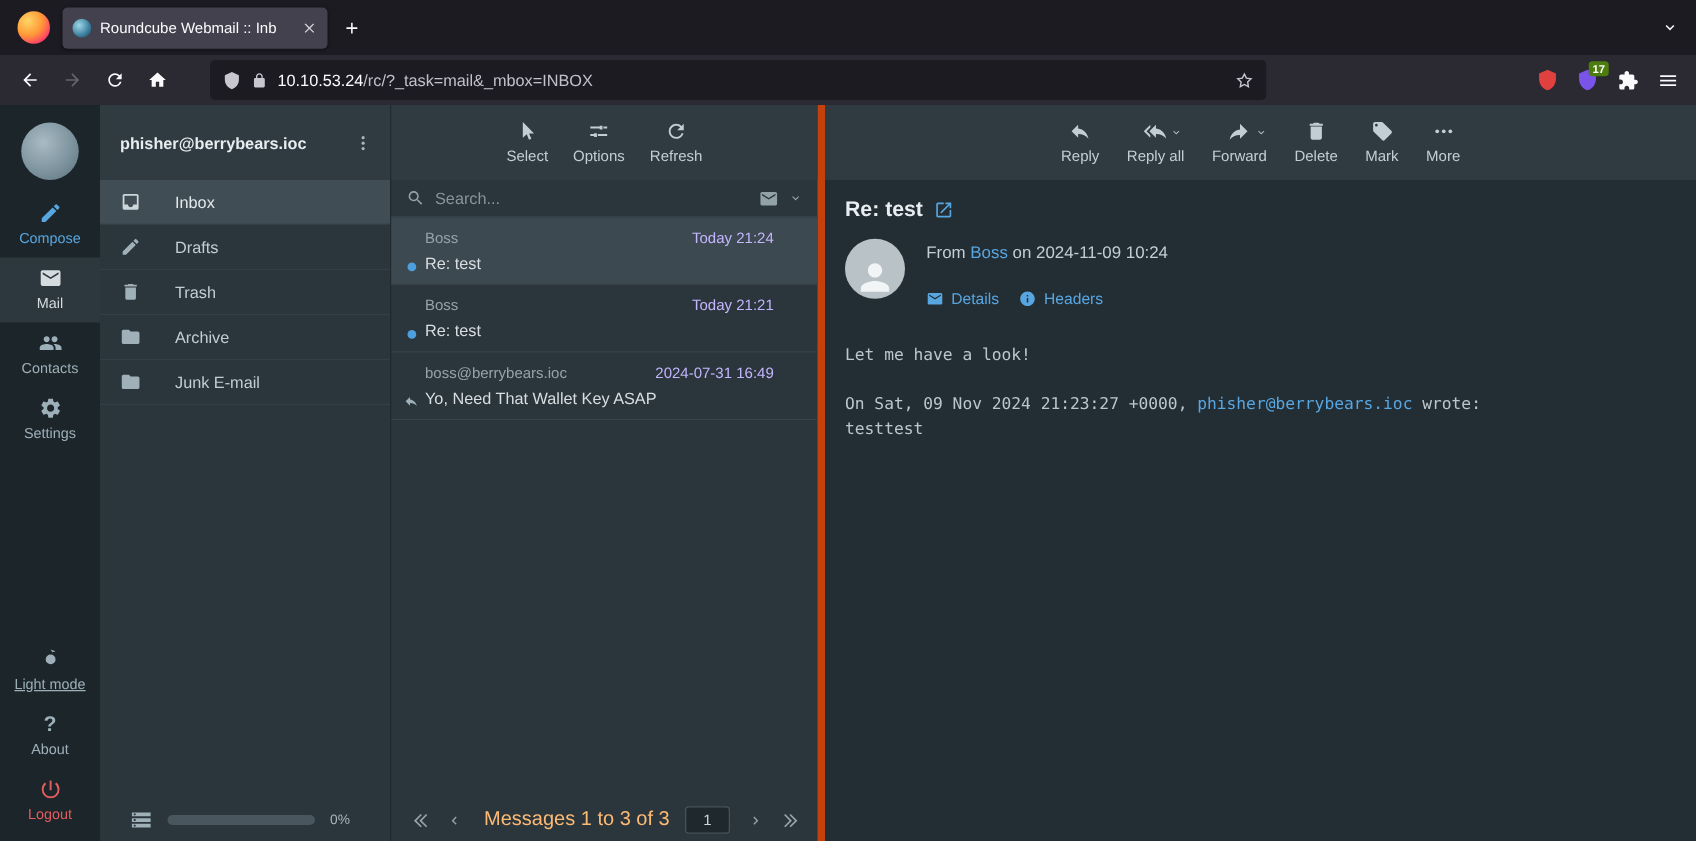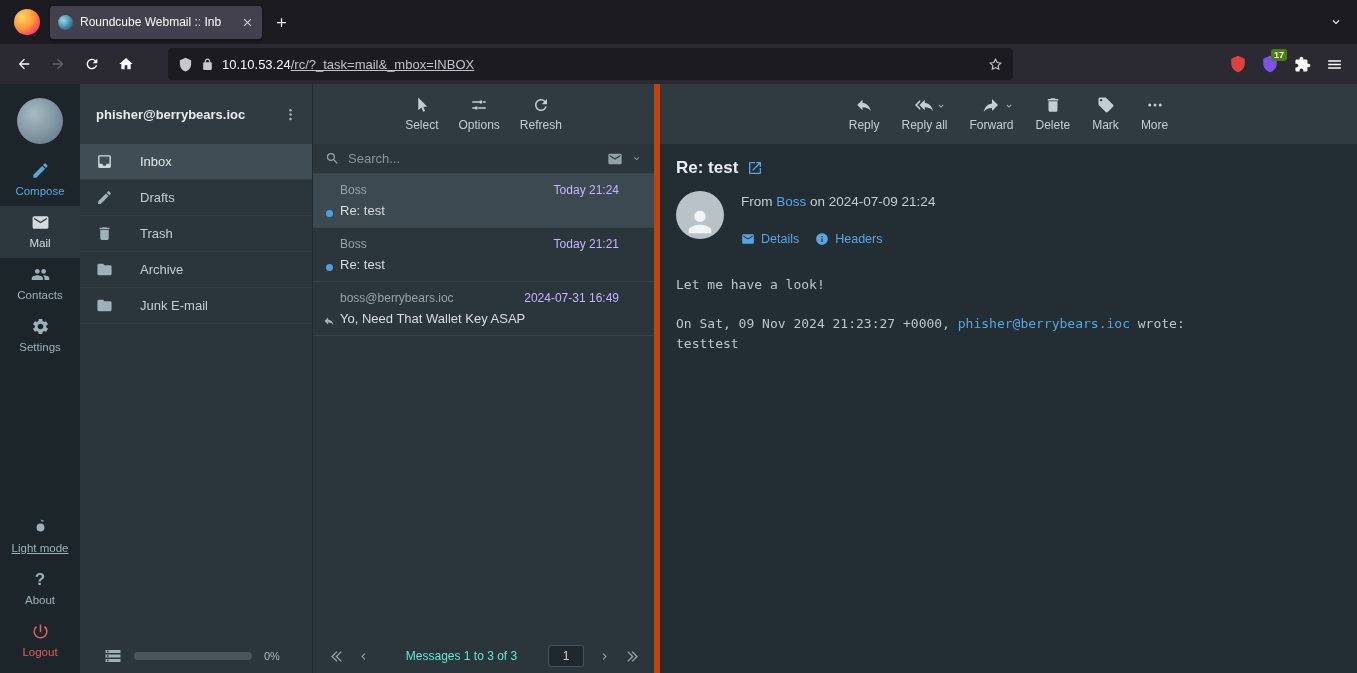--- a/index.html
+++ b/index.html
@@ -23,21 +23,21 @@
   .tabs-chevron { color:#fbfbfe; margin-right:4px; display:flex; }
 
   .navbar { height:40px; background:#2b2a33; display:flex; align-items:center; padding:0 8px; gap:2px; flex:0 0 auto; }
   .nav-btn { width:32px; height:30px; display:flex; align-items:center; justify-content:center; color:#fbfbfe; border-radius:4px; }
   .nav-btn.disabled { color:#65646e; }
   .urlbar { width:845px; height:32px; background:#1c1b22; border-radius:4px; display:flex; align-items:center;
     padding:0 10px; margin-left:24px; gap:8px; font-size:13px; }
   .url-ico { color:#c8c7d0; display:flex; }
   .url-text { flex:1; white-space:nowrap; overflow:hidden; }
   .url-host { color:#fbfbfe; }
-  .url-path { color:#c2c0ca;text-decoration:underline; }
+  .url-path { color:#c2c0ca; }
   .url-star { color:#c8c7d0; display:flex; }
   .nav-spacer { flex:1; }
   .ext-btn { width:30px; height:30px; display:flex; align-items:center; justify-content:center; position:relative; border-radius:4px; }
   .ext-red { color:#e0413e; }
   .ext-purple { color:#7a54e8; }
   .ext-badge { position:absolute; top:0; right:-2px; background:#4d7c0f; color:#fff; font-size:9px; line-height:12px;
     padding:0 3px; border-radius:3px; font-weight:bold; }
   .ext-puzzle, .ham { color:#fbfbfe; }
 
   
@@ -91,21 +91,21 @@
   .msg-top { display:flex; font-size:12px; color:#97a3aa; padding-right:21px; }
   .msg-from { flex:1; white-space:nowrap; overflow:hidden; }
   .msg-date { color:#c4b5fd; }
   .msg-sub { margin-top:6px; font-size:13px; color:#d8dee1; white-space:nowrap; overflow:hidden; }
   .msg-lead { position:absolute; left:10px; top:33px; width:12px; height:12px; display:flex; align-items:center; justify-content:center; }
   .dot { width:7px; height:7px; border-radius:50%; background:#4da0e0; }
   .replied-ic { width:12px; height:12px; color:#9fb0b8; }
   .list-footer { height:34px; flex:0 0 auto; display:flex; align-items:center; gap:4px; padding:0 10px; }
   .pg-btn { width:24px; height:24px; display:flex; align-items:center; justify-content:center; color:#97a4ab; }
   .pg-btn .i { width:13px; height:13px; }
-  .pag-text { flex:1; text-align:center; font-size:12px; color:#5eead4; }
+  .pag-text { flex:1; text-align:center; font-size:16px; color:#fdba74; }
   .page-input { width:36px; height:22px; background:#1f282d; border:1px solid #46525a; border-radius:3px;
     color:#cdd6da; text-align:center; font-size:12px; font-family:inherit; margin-right:4px; }
 
   
   .mailcol { flex:1; display:flex; flex-direction:column; background:#232d34; min-width:0; }
   .mail-toolbar { height:60px; flex:0 0 auto; background:#2f3a41; display:flex; align-items:center; justify-content:center; gap:22px; }
   .mail-content { flex:1; padding:14px 18px 0 16px; min-height:0; }
   .mail-subject { display:flex; align-items:center; gap:9px; }
   .subj-text { font-size:17px; font-weight:bold; color:#e8eef1; }
   .extlink-ic { width:16px; height:16px; color:#58a6e0; }
@@ -490,21 +490,21 @@
             </svg>
         </div>
 
         <div class="mail-header">
           <div class="avatar">
             <svg class="i" viewBox="0 0 24 24">
                 <path d="M12 12c2.21 0 4-1.79 4-4s-1.79-4-4-4-4 1.79-4 4 1.79 4 4 4zm0 2c-2.67 0-8 1.34-8 4v2h16v-2c0-2.66-5.33-4-8-4z"></path>
               </svg>
           </div>
           <div class="from-block">
-            <div class="from-line"><span>From </span><span class="link">Boss</span><span> on </span><span>2024-07-09 21:24</span></div>
+            <div class="from-line"><span>From </span><span class="link">Boss</span><span> on </span><span>2024-11-09 10:24</span></div>
             <div class="meta-links">
               <span class="meta-item">
                 <svg class="i" viewBox="0 0 24 24">
                     <path d="M20 4H4c-1.1 0-2 .9-2 2v12c0 1.1.9 2 2 2h16c1.1 0 2-.9 2-2V6c0-1.1-.9-2-2-2zm0 4-8 5-8-5V6l8 5 8-5v2z"></path>
                   </svg>
                 <span>Details</span>
               </span>
               <span class="meta-item">
                 <svg class="i" viewBox="0 0 24 24">
                     <path d="M12 2C6.48 2 2 6.48 2 12s4.48 10 10 10 10-4.48 10-10S17.52 2 12 2zm1 15h-2v-6h2v6zm0-8h-2V7h2v2z"></path>

